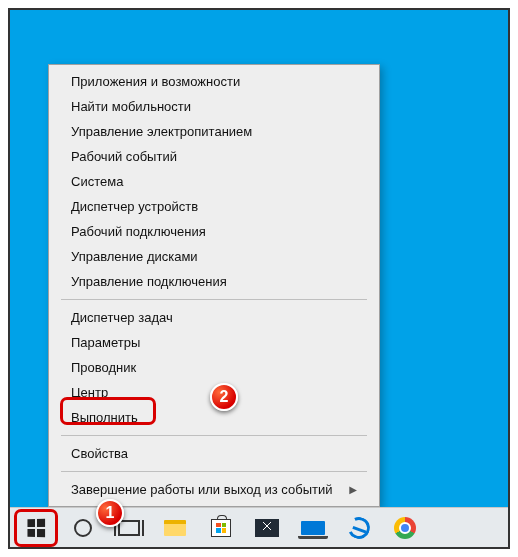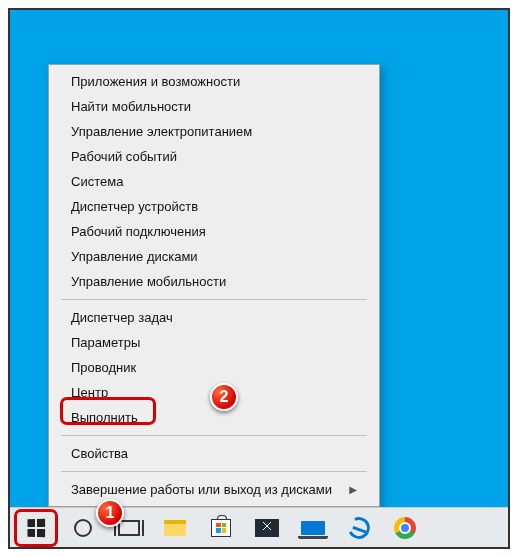--- a/index.html
+++ b/index.html
@@ -187,21 +187,21 @@
   <div class="menu-item">
       <span>Диспетчер устройств</span>
     </div>
   <div class="menu-item">
       <span>Рабочий подключения</span>
     </div>
   <div class="menu-item">
       <span>Управление дисками</span>
     </div>
   <div class="menu-item">
-      <span>Управление мобильности</span>
+      <span>Управление подключения</span>
     </div>
 
   <div class="menu-sep"></div>
 
   <div class="menu-item">
       <span>Диспетчер задач</span>
     </div>
   <div class="menu-item">
       <span>Параметры</span>
     </div>
@@ -217,21 +217,21 @@
 
   <div class="menu-sep"></div>
 
   <div class="menu-item">
       <span>Свойства</span>
     </div>
 
   <div class="menu-sep"></div>
 
   <div class="menu-item">
-    <span>Завершение работы или выход из дисками</span>
+    <span>Завершение работы или выход из событий</span>
     <span class="arrow">▶</span>
   </div>
 </div>
 
 <div class="highlight-box hl-props"></div>
 
 <div class="taskbar">
   <div class="taskbar-btn start-btn">
     <div class="winlogo">
       <div></div>

